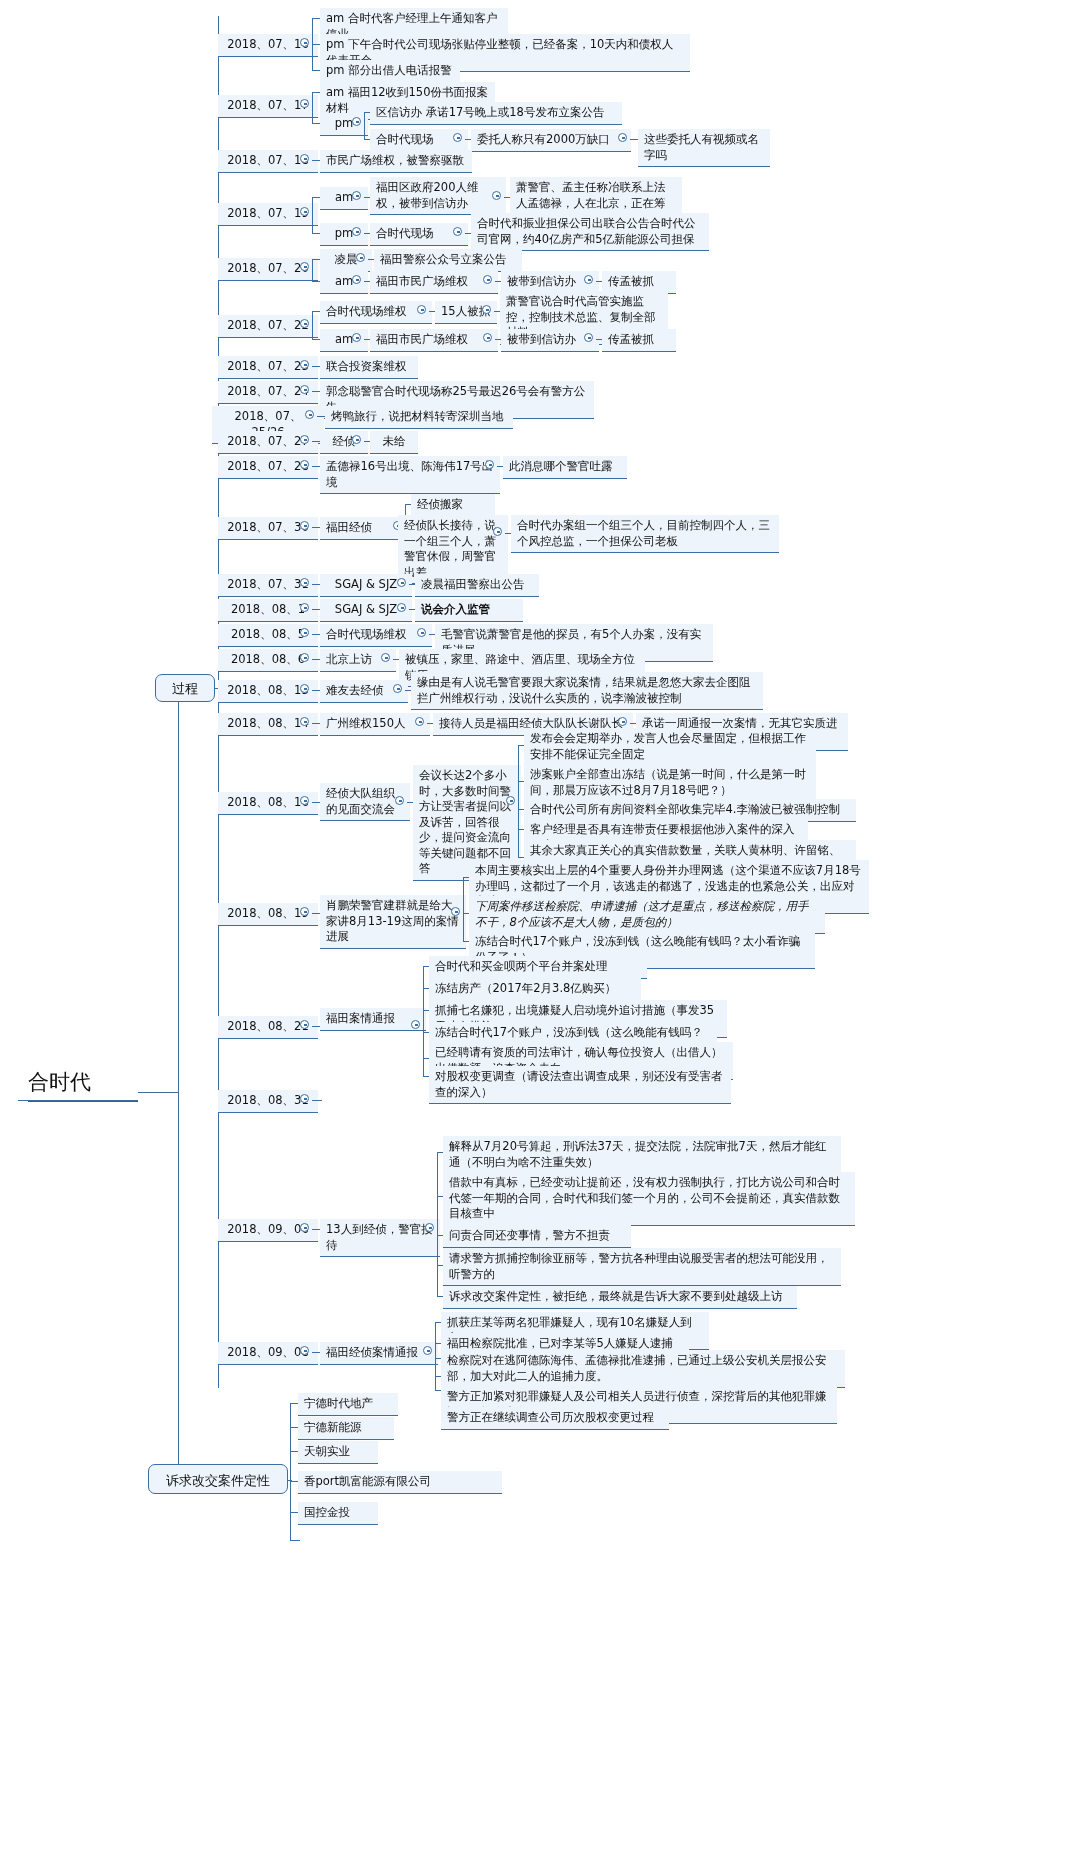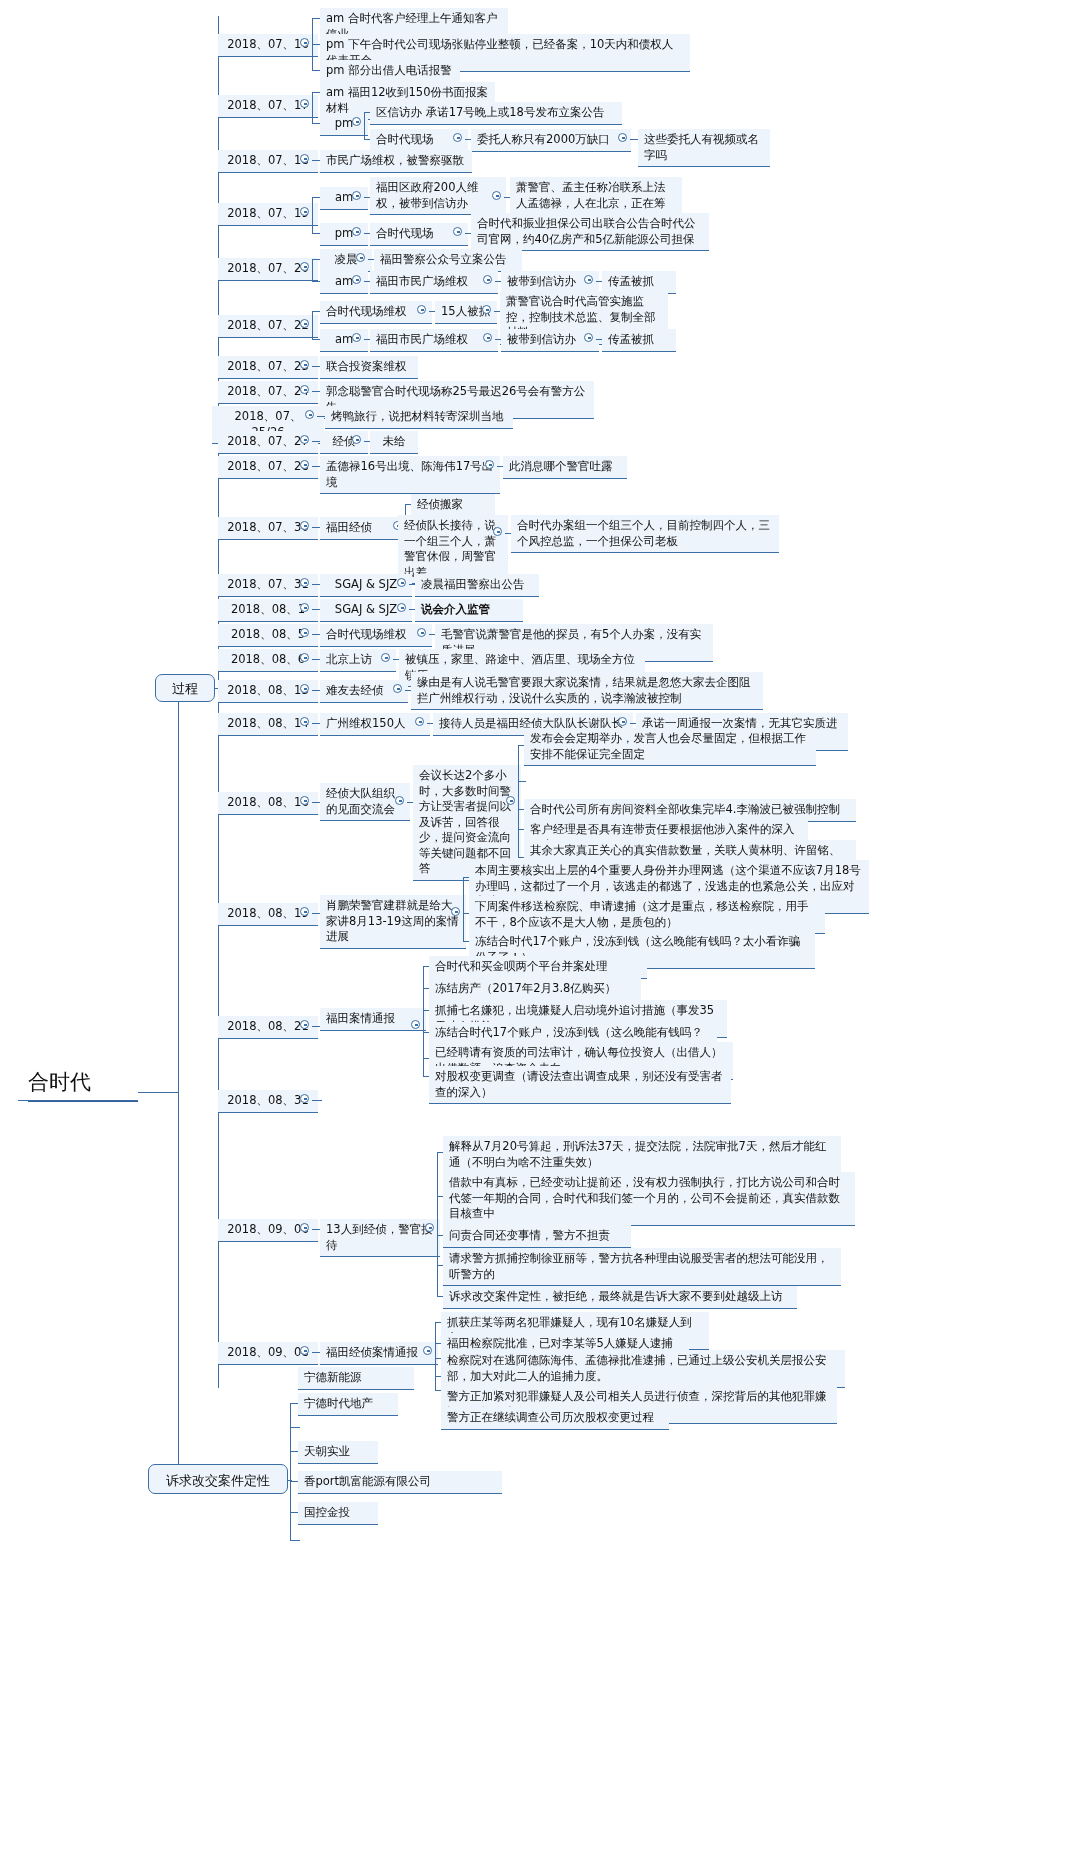--- a/index.html
+++ b/index.html
@@ -271,36 +271,37 @@
   <div class="ln h" style="left:407px;top:802px;width:8px;"></div>
   <div class="node" style="left:413px;top:765px;width:108px;">会议长达2个多小时，大多数时间警方让受害者提问以及诉苦，回答很少，提问资金流向等关键问题都不回答</div>
   <div class="dot" style="left:506px;top:796px;"></div>
   <div class="ln v" style="left:518px;top:745px;height:112px;"></div>
   <div class="ln h" style="left:518px;top:745px;width:8px;"></div>
   <div class="ln h" style="left:518px;top:781px;width:8px;"></div>
   <div class="ln h" style="left:518px;top:809px;width:8px;"></div>
   <div class="ln h" style="left:518px;top:829px;width:8px;"></div>
   <div class="ln h" style="left:518px;top:857px;width:8px;"></div>
   <div class="node" style="left:524px;top:728px;width:292px;">发布会会定期举办，发言人也会尽量固定，但根据工作安排不能保证完全固定</div>
+  <div class="node" style="left:524px;top:764px;width:292px;">涉案账户全部查出冻结（说是第一时间，什么是第一时间，那晨万应该不过8月7月18号吧？）</div>
   <div class="node" style="left:524px;top:799px;width:332px;">合时代公司所有房间资料全部收集完毕4.李瀚波已被强制控制</div>
   <div class="node" style="left:524px;top:819px;width:284px;">客户经理是否具有连带责任要根据他涉入案件的深入程度</div>
   <div class="node" style="left:524px;top:840px;width:332px;">其余大家真正关心的真实借款数量，关联人黄林明、许留铭、关联公司、关联项目、资金流向问题一个都没有回答</div>
 
   <div class="ln h" style="left:218px;top:913px;width:18px;"></div>
   <div class="node date" style="left:218px;top:903px;width:100px;">2018、08、19</div>
   <div class="dot" style="left:300px;top:907px;"></div>
   <div class="ln h" style="left:312px;top:913px;width:10px;"></div>
   <div class="node" style="left:320px;top:895px;width:146px;">肖鹏荣警官建群就是给大家讲8月13-19这周的案情进展</div>
   <div class="dot" style="left:451px;top:907px;"></div>
   <div class="ln v" style="left:463px;top:877px;height:64px;"></div>
   <div class="ln h" style="left:463px;top:877px;width:8px;"></div>
   <div class="ln h" style="left:463px;top:913px;width:8px;"></div>
   <div class="ln h" style="left:463px;top:941px;width:8px;"></div>
   <div class="node" style="left:469px;top:860px;width:400px;">本周主要核实出上层的4个重要人身份并办理网逃（这个渠道不应该7月18号办理吗，这都过了一个月，该逃走的都逃了，没逃走的也紧急公关，出应对办法了）</div>
-  <div class="node" style="left:469px;top:896px;width:356px;">下周案件移送检察院、申请逮捕（这才是重点，移送检察院，用手不干，8个应该不是大人物，是质包的）</div>
+  <div class="node" style="left:469px;top:896px;width:356px;font-style:italic;">下周案件移送检察院、申请逮捕（这才是重点，移送检察院，用手不干，8个应该不是大人物，是质包的）</div>
   <div class="node" style="left:469px;top:931px;width:346px;">冻结合时代17个账户，没冻到钱（这么晚能有钱吗？太小看诈骗份子了！）</div>
 
   <div class="ln h" style="left:218px;top:1026px;width:18px;"></div>
   <div class="node date" style="left:218px;top:1016px;width:100px;">2018、08、21</div>
   <div class="dot" style="left:300px;top:1020px;"></div>
   <div class="ln h" style="left:312px;top:1026px;width:10px;"></div>
   <div class="node" style="left:320px;top:1008px;width:106px;">福田案情通报</div>
   <div class="dot" style="left:411px;top:1020px;"></div>
   <div class="ln v" style="left:423px;top:966px;height:110px;"></div>
   <div class="ln h" style="left:423px;top:966px;width:8px;"></div>
@@ -358,18 +359,18 @@
   <div class="node" style="left:441px;top:1407px;width:228px;">警方正在继续调查公司历次股权变更过程</div>
 
   <div class="ln h" style="left:290px;top:1403px;width:10px;"></div>
   <div class="ln h" style="left:290px;top:1427px;width:10px;"></div>
   <div class="ln h" style="left:290px;top:1451px;width:10px;"></div>
   <div class="ln h" style="left:290px;top:1481px;width:10px;"></div>
   <div class="ln h" style="left:290px;top:1512px;width:10px;"></div>
   <div class="ln h" style="left:290px;top:1540px;width:10px;"></div>
 
   <div class="node" style="left:298px;top:1393px;width:100px;">宁德时代地产</div>
-  <div class="node" style="left:298px;top:1367px;width:116px;">宁德新能源</div>
+  <div class="node" style="left:298px;top:1417px;width:96px;">宁德新能源</div>
   <div class="node" style="left:298px;top:1441px;width:80px;">天朝实业</div>
   <div class="node" style="left:298px;top:1471px;width:204px;">香port凯富能源有限公司</div>
   <div class="node" style="left:298px;top:1502px;width:80px;">国控金投</div>
 
 </div>
 
 </body></html>

